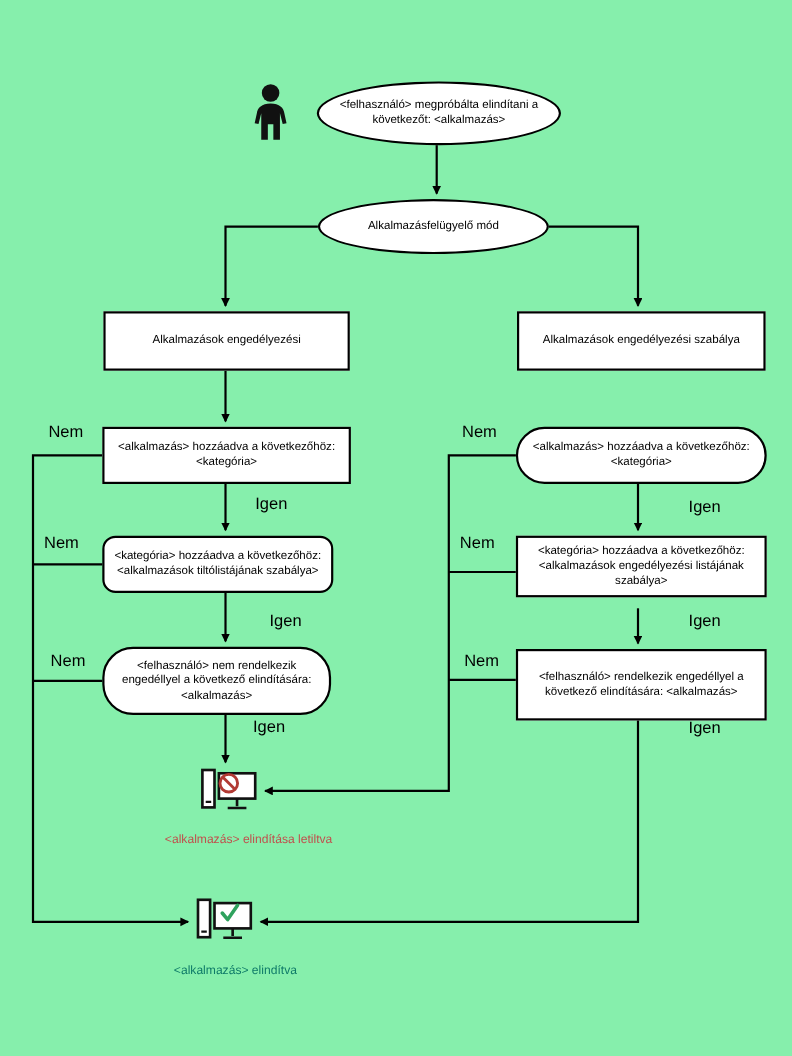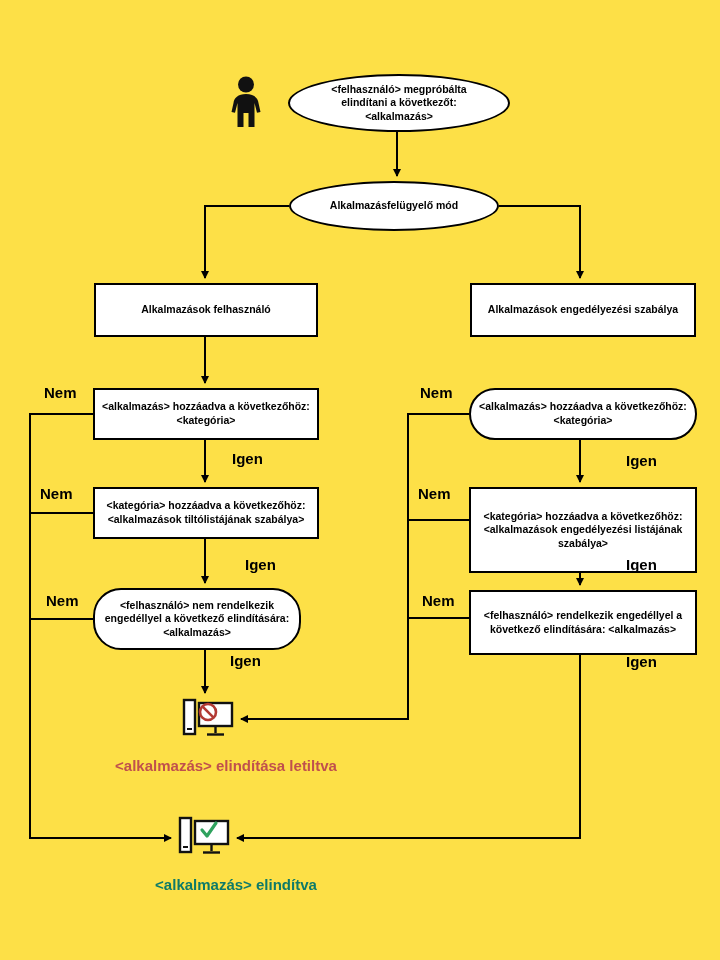--- a/index.html
+++ b/index.html
@@ -2,31 +2,31 @@
 <html><head>
 <meta charset="utf-8">
 <style>
   * { margin:0; padding:0; box-sizing:border-box; }
   html,body { background:#ffffff; }
   body {
     width:720px; height:960px;
     font-family:"Liberation Sans","DejaVu Sans",sans-serif;
     color:#000;
   }
-  .canvas { position:relative; width:720px; height:960px; background:#fde047; overflow:hidden;font-weight:bold; }
+  .canvas { position:relative; width:720px; height:960px; background:#86efac; overflow:hidden; }
   .connectors { position:absolute; left:0; top:0; width:720px; height:960px; }
   .node {
     position:absolute; border:2px solid #000; background:#fff;
     display:flex; align-items:center; justify-content:center;
     text-align:center; font-size:10.5px; line-height:1.3; padding:2px 6px;
   }
   .oval { border-radius:50%; padding:4px 18px; }
   .stadium { border-radius:26px; }
   .edge-label { position:absolute; font-size:15px; }
-  .result-label { position:absolute; font-size:15px; text-align:center; }
+  .result-label { position:absolute; font-size:11px; text-align:center; }
   .blocked-text { color:#c0504d; }
   .started-text { color:#0e7a68; }
   .icon { position:absolute; }
 </style>
 </head>
 <body>
 
 <div class="canvas">
 
   <svg class="connectors" width="720" height="960" viewBox="0 0 720 960" fill="none">
@@ -66,44 +66,44 @@
 
   <div class="node oval" style="left:288px; top:74px; width:222px; height:58px;">
     <span>&lt;felhasználó&gt; megpróbálta elindítani a következőt: &lt;alkalmazás&gt;</span>
   </div>
 
   <div class="node oval" style="left:289px; top:181px; width:210px; height:50px;text-align:center;">
     <span>Alkalmazásfelügyelő mód</span>
   </div>
 
   <div class="node" style="left:94px; top:283px; width:224px; height:54px;">
-    <span>Alkalmazások felhasználó</span>
+    <span>Alkalmazások engedélyezési</span>
   </div>
 
   <div class="node" style="left:470px; top:283px; width:226px; height:54px;">
     <span>Alkalmazások engedélyezési szabálya</span>
   </div>
 
   <div class="node" style="left:93px; top:388px; width:226px; height:52px;">
     <span>&lt;alkalmazás&gt; hozzáadva a következőhöz: &lt;kategória&gt;</span>
   </div>
 
-  <div class="node" style="left:93px; top:487px; width:226px; height:52px;">
+  <div class="node" style="left:93px; top:487px; width:210px; height:52px;border-radius:12px;">
     <span>&lt;kategória&gt; hozzáadva a következőhöz: &lt;alkalmazások tiltólistájának szabálya&gt;</span>
   </div>
 
   <div class="node" style="left:93px; top:588px; width:208px; height:62px;border-radius:28px;">
     <span>&lt;felhasználó&gt; nem rendelkezik engedéllyel a következő elindítására: &lt;alkalmazás&gt;</span>
   </div>
 
   <div class="node stadium" style="left:469px; top:388px; width:228px; height:52px;">
     <span>&lt;alkalmazás&gt; hozzáadva a következőhöz: &lt;kategória&gt;</span>
   </div>
 
-  <div class="node" style="left:469px; top:487px; width:228px; height:86px;">
+  <div class="node" style="left:469px; top:487px; width:228px; height:56px;">
     <span>&lt;kategória&gt; hozzáadva a következőhöz: &lt;alkalmazások engedélyezési listájának szabálya&gt;</span>
   </div>
 
   <div class="node" style="left:469px; top:590px; width:228px; height:65px;">
     <span>&lt;felhasználó&gt; rendelkezik engedéllyel a következő elindítására: &lt;alkalmazás&gt;</span>
   </div>
 
   <span class="edge-label" style="left:44px; top:384px;">Nem</span>
   <span class="edge-label" style="left:40px; top:485px;">Nem</span>
   <span class="edge-label" style="left:46px; top:592px;">Nem</span>
@@ -138,15 +138,15 @@
     <svg width="52" height="44" viewBox="0 0 52 44">
       <rect x="2" y="2" width="11" height="34" fill="#fff" stroke="#111" stroke-width="2.4"></rect>
       <line x1="5" y1="31" x2="10" y2="31" stroke="#111" stroke-width="2"></line>
       <rect x="17" y="5" width="33" height="23" fill="#fff" stroke="#111" stroke-width="2.4"></rect>
       <line x1="33.5" y1="28" x2="33.5" y2="35" stroke="#111" stroke-width="2.4"></line>
       <line x1="25" y1="36.5" x2="42" y2="36.5" stroke="#111" stroke-width="2.4"></line>
       <path d="M24 14 L29 20 L38 7" fill="none" stroke="#2fa25e" stroke-width="3.2" stroke-linecap="round" stroke-linejoin="round"></path>
     </svg>
   </div>
 
-  <span class="result-label started-text" style="left:116px; top:876px; width:240px;">&lt;alkalmazás&gt; elindítva</span>
+  <span class="result-label started-text" style="left:94px; top:876px; width:240px;">&lt;alkalmazás&gt; elindítva</span>
 
 </div>
 
 </body></html>

